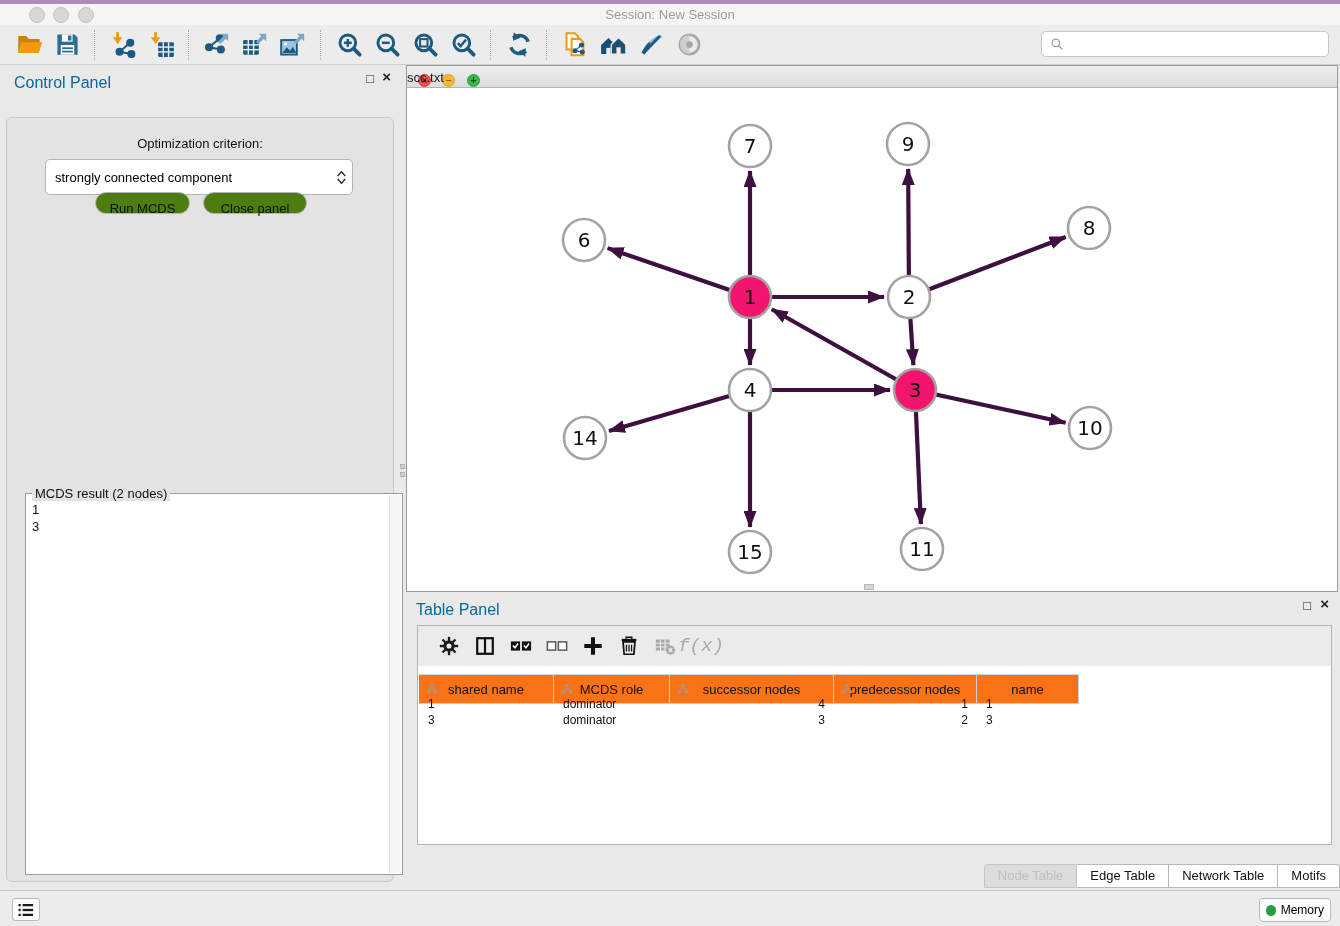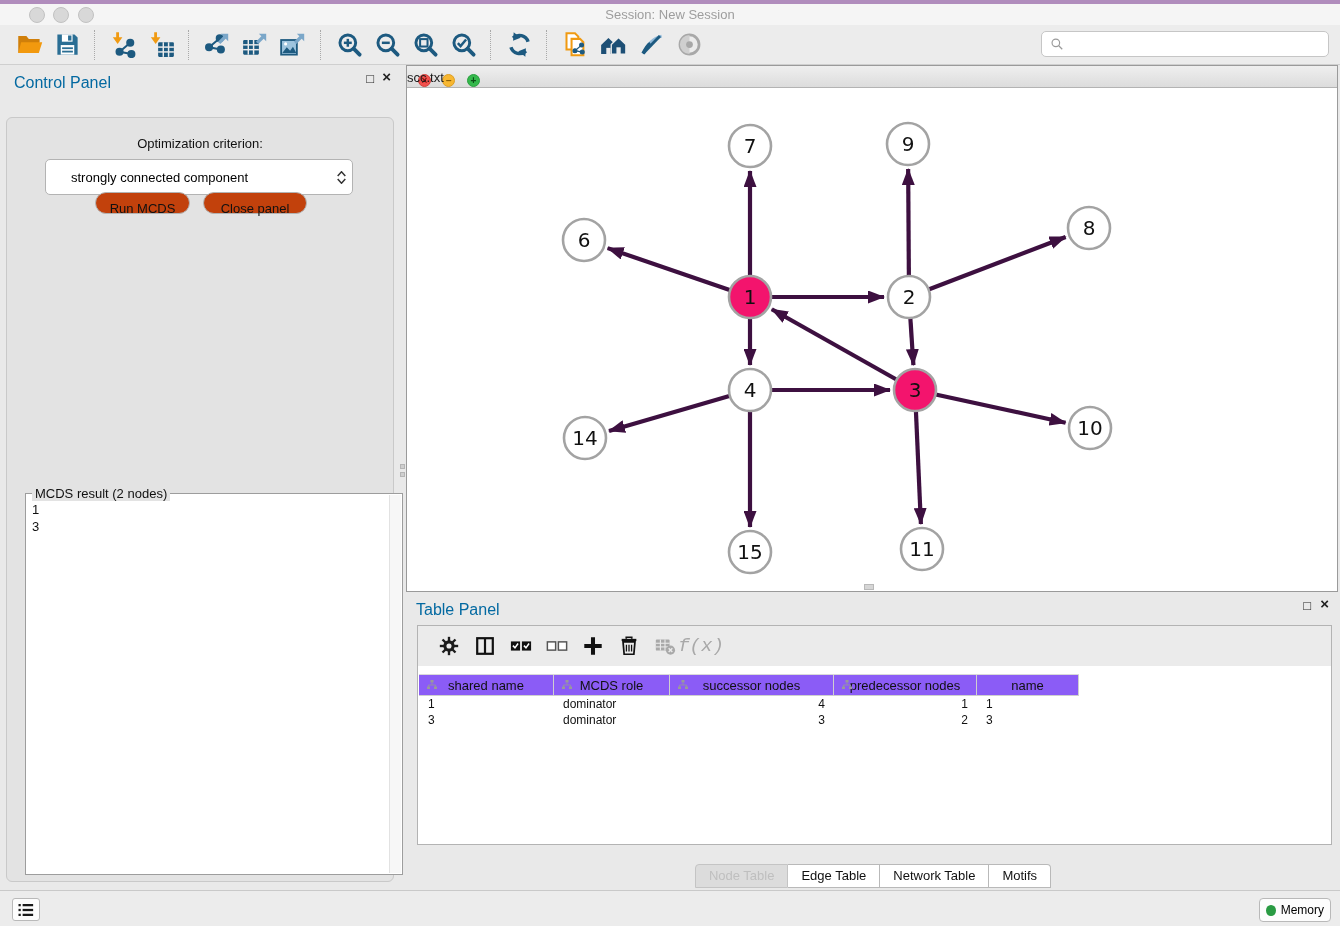--- a/index.html
+++ b/index.html
@@ -36,23 +36,23 @@
   #cp-close{right:9px;top:6px;font-weight:bold;font-size:15px}
   #cp-tabs{left:0;top:31px;width:100%;display:flex;justify-content:center}
   .tab{font-size:13px;padding:3px 13px 4px;background:#fff;border:1px solid #b9b9b9;border-left:none;color:#111;cursor:pointer}
   .tab:first-child{border-left:1px solid #b9b9b9;border-radius:4px 0 0 0}
   .tab:last-child{border-radius:0 4px 0 0}
   .tab.selected{background:#dcdcdc;color:#bfbfbf;border-color:#c4c4c4}
   #cp-content{left:6px;top:52px;width:386px;height:763px;background:#e3e3e3;
               border:1px solid #c9c9c9;border-radius:6px}
   #opt-label{left:0;top:18px;width:100%;text-align:center;font-size:13px;color:#111}
   #criterion-select{left:38px;top:41px;width:308px;height:36px;background:#fff;border:1px solid #b3b3b3;
-                    border-radius:5px;display:flex;align-items:center;font-size:13px;padding-left:25px;box-sizing:border-box;cursor:default}
+                    border-radius:5px;display:flex;align-items:center;font-size:13px;padding-left:9px;box-sizing:border-box;cursor:default}
   #criterion-select .stepper{margin-left:auto;margin-right:6px;display:flex;flex-direction:column;gap:1px}
-  .cp-btn{height:22px;background:#c2410c;border:1px solid #b3b3b3;border-radius:11px;font-size:13px;
+  .cp-btn{height:22px;background:#4d7c0f;border:1px solid #b3b3b3;border-radius:11px;font-size:13px;
           font-family:"Liberation Sans",sans-serif;color:#111;cursor:pointer;padding:8px}
   #run-btn{left:88px;top:74px;width:95px}
   #closep-btn{left:196px;top:74px;width:104px}
   #result-box{left:18px;top:375px;width:376px;height:380px;border:1px solid #9d9d9d;background:#fff}
   #result-legend{position:absolute;left:6px;top:-8px;background:#e3e3e3;padding:0 3px;font-size:13px;color:#111}
   #result-lines{position:absolute;left:2px;top:5px;right:13px;bottom:2px;font-size:13px;color:#111;
                 padding:2px 4px;line-height:17px;overflow:hidden}
   #result-scroll{position:absolute;right:1px;top:1px;bottom:1px;width:11px;background:#f7f7f7;border-left:1px solid #e2e2e2}
 
   
@@ -74,28 +74,28 @@
   #table-panel{left:406px;top:592px;width:934px;height:298px}
   #tp-title{left:10px;top:9px}
   #tp-float{right:29px;top:8px}
   #tp-close{right:11px;top:6px;font-weight:bold;font-size:15px}
   #tp-box{left:11px;top:33px;width:915px;height:220px;background:#fff;border:1px solid #b3b3b3;box-sizing:border-box}
   #tp-toolbar{left:0;top:0;width:100%;height:40px;background:#ebebeb;display:flex;align-items:center;padding-left:13px;box-sizing:border-box}
   .tpt-btn{width:36px;height:30px;display:flex;align-items:center;justify-content:center;flex:0 0 auto}
   .tpt-btn svg{width:22px;height:22px}
   .tpt-btn.disabled{opacity:.9}
   .fx{font-family:Liberation Mono, monospace;font-style:italic;font-size:19px;color:#a2a2a2}
-  #tbl-header{left:1px;top:48px;height:22px;display:flex;background:#8b5cf6;border-top:1px solid #d9d9d9;border-bottom:1px solid #cfcfcf;box-sizing:border-box}
+  #tbl-header{left:1px;top:48px;height:30px;display:flex;background:#f97316;border-top:1px solid #d9d9d9;border-bottom:1px solid #cfcfcf;box-sizing:border-box}
   .th-cell{display:flex;align-items:center;font-size:13px;color:#111;border-right:1px solid #cfcfcf;box-sizing:border-box;position:relative}
   .th-cell svg{width:12px;height:12px;position:absolute;left:7px}
   .th-label{width:100%;text-align:center}
   #tbl-rows{left:1px;top:70px;right:1px}
   .t-row{display:flex;height:16px;align-items:center;cursor:default}
   .t-cell{font-size:12px;color:#111;box-sizing:border-box;padding:0 9px;overflow:hidden;white-space:nowrap}
-  #tp-tabs{left:0;top:272px;width:100%;display:flex;justify-content:center}
+  #tp-tabs{left:0;top:272px;width:100%;display:flex;justify-content:flex-end}
 
   
   #status-bar{left:0;top:890px;width:1340px;height:36px;background:#ececec;border-top:1px solid #c9c9c9;box-sizing:border-box}
   #list-btn{left:12px;top:7px;width:28px;height:23px;background:#fdfdfd;border:1px solid #b9b9b9;border-radius:3px;
             display:flex;align-items:center;justify-content:center;padding:0}
   #memory-btn{right:9px;top:7px;width:72px;height:24px;background:#fdfdfd;border:1px solid #b9b9b9;border-radius:4px;
               display:flex;align-items:center;justify-content:center;gap:5px;font-size:12px;font-family:"Liberation Sans",sans-serif;cursor:pointer}
   #memory-dot{width:11px;height:11px;border-radius:50%;background:#2a9b43;display:inline-block}
 </style>
 </head>

